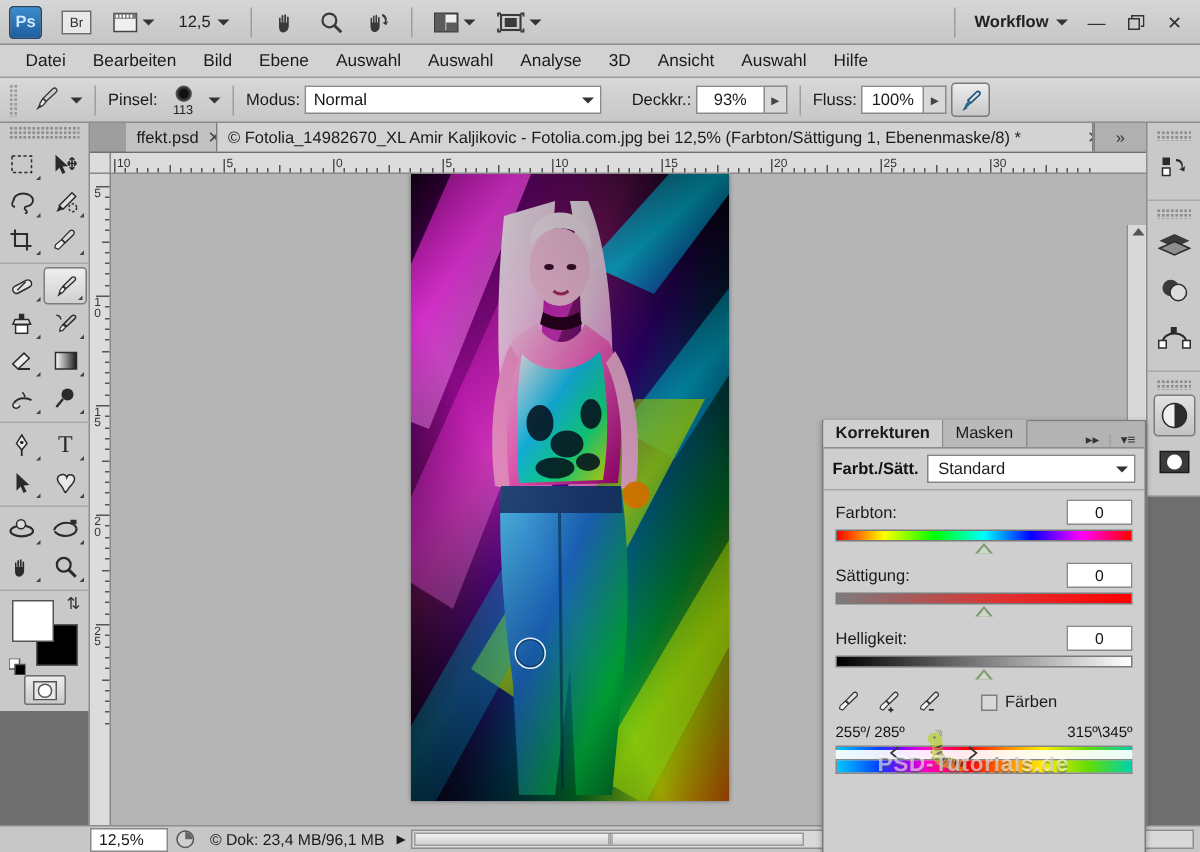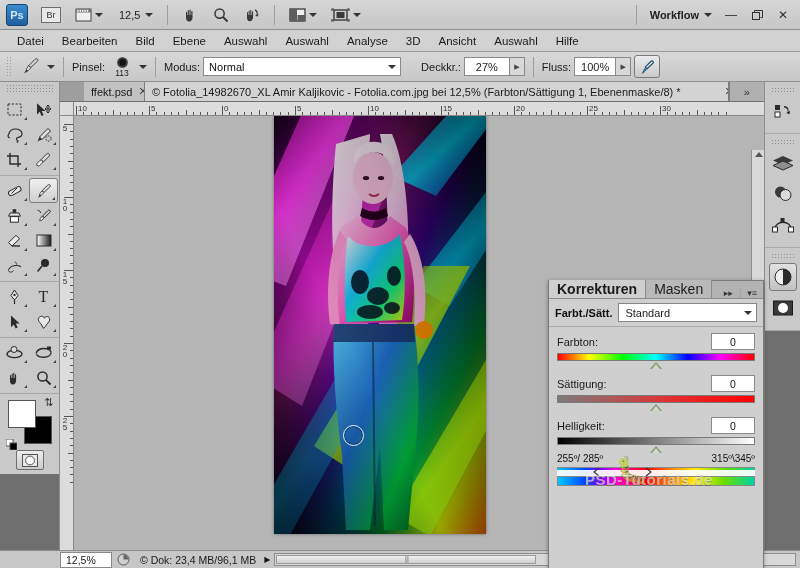--- a/index.html
+++ b/index.html
@@ -149,21 +149,21 @@
   .rd-btn.sel { background:linear-gradient(#e2e2e2,#c2c2c2); border:1px solid #7b7b7b; }
   .rd-filler { flex:1; background:#6f6f6f; }
 
   
   .panel {
     position:absolute; left:548px; top:198px; width:216px; height:362px;
     background:#cfcfcf; border:1px solid #7a7a7a; box-shadow:0 1px 4px rgba(0,0,0,.35);
     display:flex; flex-direction:column; z-index:20;
   }
   .panel-tabs { height:18px; display:flex; align-items:flex-end; background:#b3b3b3; border-bottom:1px solid #8c8c8c; }
-  .ptab { height:18px; padding:0 8px; display:flex; align-items:center; font-size:14px;
+  .ptab { height:18px; padding:0 8px; display:flex; align-items:center; font-size:11px;
      background:#b9b9b9; border-right:1px solid #8c8c8c; color:#1a1a1a; cursor:default;}
   .ptab.active { background:#cfcfcf; font-weight:bold; }
   .ptab-tools { margin-left:auto; display:flex; align-items:center; gap:6px; padding:0 6px; font-size:9px; color:#333; }
   .panel-head { display:flex; align-items:center; gap:6px; padding:4px 6px; border-bottom:1px solid #a8a8a8; }
   .panel-title { font-size:11px; font-weight:bold; color:#111; white-space:nowrap; }
   .preset-sel { flex:1; height:19px; background:#fff; border:1px solid #868686;
      display:flex; align-items:center; justify-content:space-between; padding:0 4px 0 6px; font-size:11px; }
   .panel-body { flex:1; padding:6px 8px 2px 8px; position:relative; }
   .row-top { display:flex; align-items:center; gap:6px; margin-bottom:10px; }
   .hand-icon { width:22px;height:20px; display:flex; align-items:center; justify-content:center; }
@@ -348,21 +348,21 @@
     <span class="caret"></span>
     <div class="sep"></div>
     <span class="lbl">Modus:</span>
     <div class="select-box" style="width:198px;">
       <span>Normal</span>
       <span class="caret"></span>
     </div>
     <div style="width:14px"></div>
     <span class="lbl">Deckkr.:</span>
     <div style="display:flex">
-      <div class="num-box" style="width:46px;justify-content:center">27%</div>
+      <div class="num-box" style="width:46px;justify-content:center">93%</div>
       <div class="stepper">▶</div>
     </div>
     <div class="sep"></div>
     <span class="lbl">Fluss:</span>
     <div style="display:flex">
       <div class="num-box" style="width:42px;justify-content:center">100%</div>
       <div class="stepper">▶</div>
     </div>
     <div class="airbrush">
       <svg width="17" height="16" viewBox="0 0 17 16">
@@ -972,20 +972,46 @@
         <div class="slider-block" style="margin-top:14px">
           <div class="slider-head">
             <span class="lab">Helligkeit:</span>
             <span class="val-box">0</span>
           </div>
           <div class="track lig">
             <div class="thumb"></div>
           </div>
         </div>
 
+        <div class="eyedrop-row">
+          <div class="eyed">
+            <svg width="16" height="16" viewBox="0 0 16 16">
+                <path d="M13 1.8c.8.8.8 1.8 0 2.5l-5 4.8-2-2 4.8-5c.8-.8 1.5-.8 2.2-.3z" fill="#e2e2e2" stroke="#2b2b2b" stroke-width=".8"></path>
+                <path d="M5.6 7.4 7.6 9.4 3.8 13.4 1.7 12.5 2.1 10.6z" fill="#f4f4f4" stroke="#2b2b2b" stroke-width=".7"></path>
+              </svg>
+          </div>
+          <div class="eyed">
+            <svg width="16" height="16" viewBox="0 0 16 16">
+                <path d="M13 1.8c.8.8.8 1.8 0 2.5l-5 4.8-2-2 4.8-5c.8-.8 1.5-.8 2.2-.3z" fill="#e2e2e2" stroke="#2b2b2b" stroke-width=".8"></path>
+                <path d="M5.6 7.4 7.6 9.4 3.8 13.4 1.7 12.5 2.1 10.6z" fill="#f4f4f4" stroke="#2b2b2b" stroke-width=".7"></path>
+                <path d="M7.2 13.2h3.4M8.9 11.5v3.4" stroke="#2b2b2b" stroke-width="1.1"></path>
+              </svg>
+          </div>
+          <div class="eyed">
+            <svg width="16" height="16" viewBox="0 0 16 16">
+                <path d="M13 1.8c.8.8.8 1.8 0 2.5l-5 4.8-2-2 4.8-5c.8-.8 1.5-.8 2.2-.3z" fill="#e2e2e2" stroke="#2b2b2b" stroke-width=".8"></path>
+                <path d="M5.6 7.4 7.6 9.4 3.8 13.4 1.7 12.5 2.1 10.6z" fill="#f4f4f4" stroke="#2b2b2b" stroke-width=".7"></path>
+                <path d="M7.2 13.2h3.4" stroke="#2b2b2b" stroke-width="1.1"></path>
+              </svg>
+          </div>
+          <div class="faerben">
+            <span class="chk"></span>
+            <span class="lab">Färben</span>
+          </div>
+        </div>
 
         <div class="deg-row">
           <span>255º/ 285º</span>
           <span>315º\345º</span>
         </div>
 
         <div class="spectrum-wrap">
           <div class="spectrum"></div>
           <div class="band-white"></div>
           <div class="spectrum2"></div>

